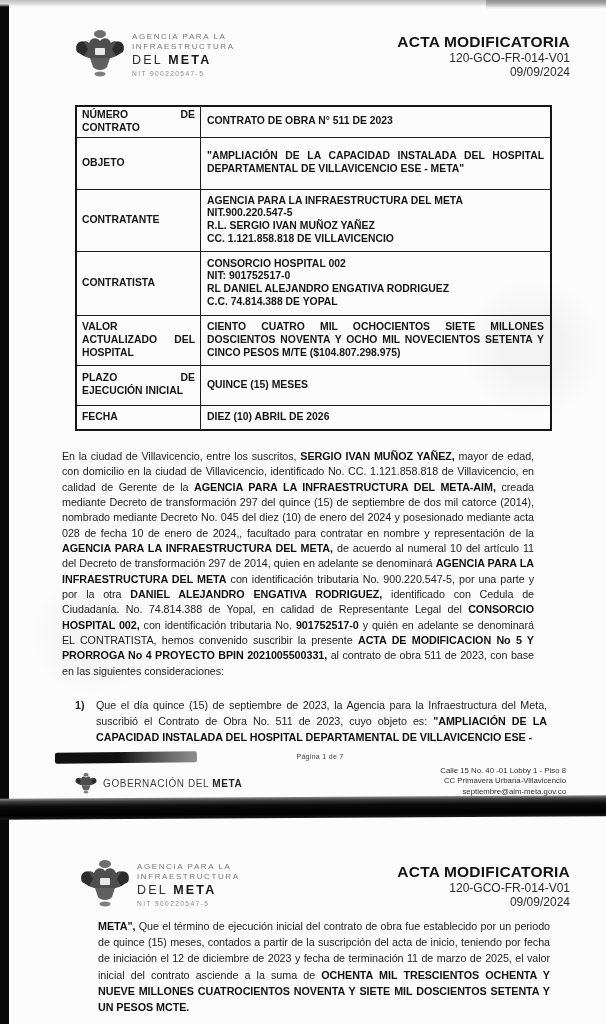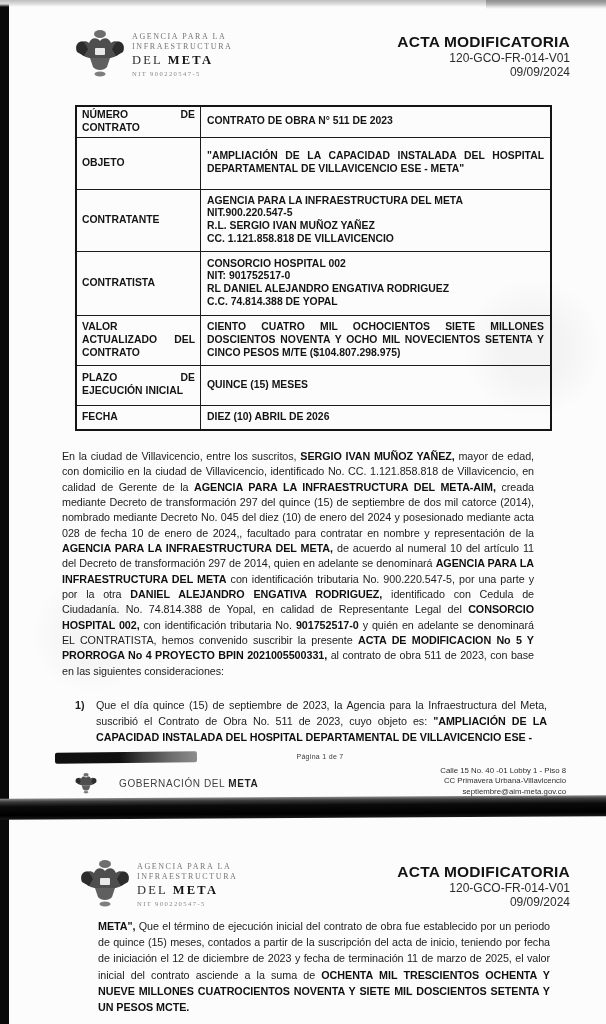--- a/index.html
+++ b/index.html
@@ -25,21 +25,21 @@
     transform:rotate(-0.6deg);
     background:linear-gradient(90deg,#101010 0 45%,#3a3a3a 60%,#6a6a6a 80%,#8e8e8e 100%);}
   
   .page{position:absolute;left:0;right:0;}
   .page1{top:0;height:797px;}
   .page2{top:818px;bottom:0;}
   
   .hdr{position:absolute;display:flex;justify-content:space-between;align-items:flex-start;}
   .page1 .hdr{top:28px;left:75px;right:36px;}
   .page2 .hdr{top:40px;left:80px;right:36px;}
-  .brand{display:flex;gap:7px;align-items:flex-start;font-family:Liberation Serif, serif;}
+  .brand{display:flex;gap:7px;align-items:flex-start;}
   .crest{flex:0 0 auto;}
   .brandtext{padding-top:4px;}
   .b-small{font-size:8px;letter-spacing:1.6px;color:#767676;line-height:10px;}
   .b-meta{font-size:12.5px;letter-spacing:2.2px;color:#2e2e2e;line-height:15px;margin-top:1px;}
   .b-meta b{font-weight:bold;color:#161616;}
   .b-nit{font-size:6.6px;letter-spacing:1.4px;color:#8a8a8a;margin-top:2px;}
   .titleblock{text-align:right;padding-top:5px;}
   .t1{font-size:15.5px;font-weight:bold;color:#141414;letter-spacing:0.2px;}
   .t2{font-size:12px;color:#2b2b2b;line-height:12.5px;margin-top:1px;}
   
@@ -57,21 +57,21 @@
   .item{position:absolute;top:697px;left:75px;width:472px;display:grid;
     grid-template-columns:21px 1fr;}
   .inum{font-weight:bold;font-size:10.75px;line-height:16px;}
   .item .body{line-height:16px;}
   .p2{position:absolute;top:100px;left:98px;width:452px;line-height:16.2px;}
   
   .pgnum{position:absolute;top:753px;left:0;width:100%;text-align:center;
     padding-left:34px;box-sizing:border-box;font-size:7px;color:#3a3a3a;letter-spacing:.3px;}
   .ftr{position:absolute;top:766px;left:75px;right:40px;display:flex;
     justify-content:space-between;align-items:flex-start;}
-  .gob{display:flex;align-items:center;gap:22px;margin-top:6px;}
+  .gob{display:flex;align-items:center;gap:6px;margin-top:6px;}
   .gobtext{font-size:10px;letter-spacing:.6px;color:#3f3f3f;}
   .gobtext b{color:#222;}
   .contact{font-size:7.8px;line-height:10.4px;text-align:right;color:#2e2e2e;}
 </style>
 </head>
 <body>
 
 <div class="doc">
 
   <section class="page page1">
@@ -119,21 +119,21 @@
 CC. 1.121.858.818 DE VILLAVICENCIO</td>
       </tr>
       <tr style="height:64px;">
         <td class="lbl">CONTRATISTA</td>
         <td class="val">CONSORCIO HOSPITAL 002
 NIT: 901752517-0
 RL DANIEL ALEJANDRO ENGATIVA RODRIGUEZ
 C.C. 74.814.388 DE YOPAL</td>
       </tr>
       <tr style="height:50px;">
-        <td class="lbl">VALOR ACTUALIZADO DEL CONTRATO</td>
+        <td class="lbl">VALOR ACTUALIZADO DEL HOSPITAL</td>
         <td class="val">CIENTO CUATRO MIL OCHOCIENTOS SIETE MILLONES DOSCIENTOS NOVENTA Y OCHO MIL NOVECIENTOS SETENTA Y CINCO PESOS M/TE ($104.807.298.975)</td>
       </tr>
       <tr style="height:40px;">
         <td class="lbl">PLAZO DE EJECUCIÓN INICIAL</td>
         <td class="val">QUINCE (15) MESES</td>
       </tr>
       <tr style="height:22px;">
         <td class="lbl">FECHA</td>
         <td class="val">DIEZ (10) ABRIL DE 2026</td>
       </tr>

